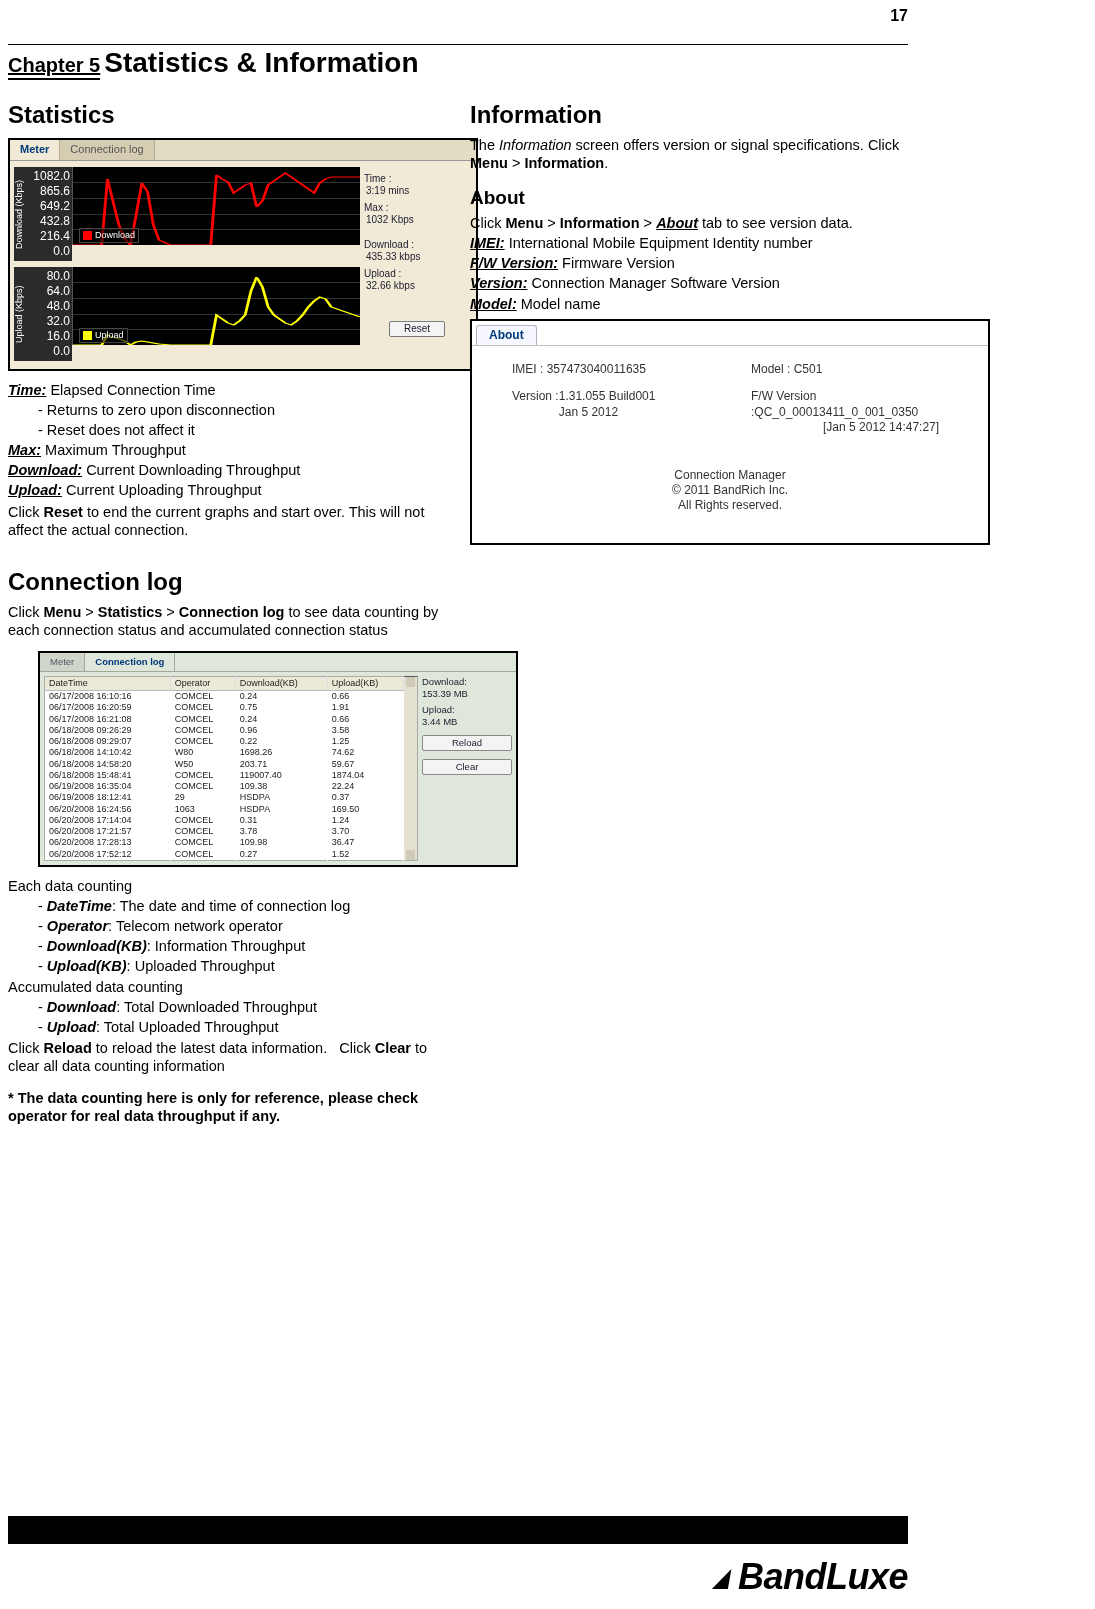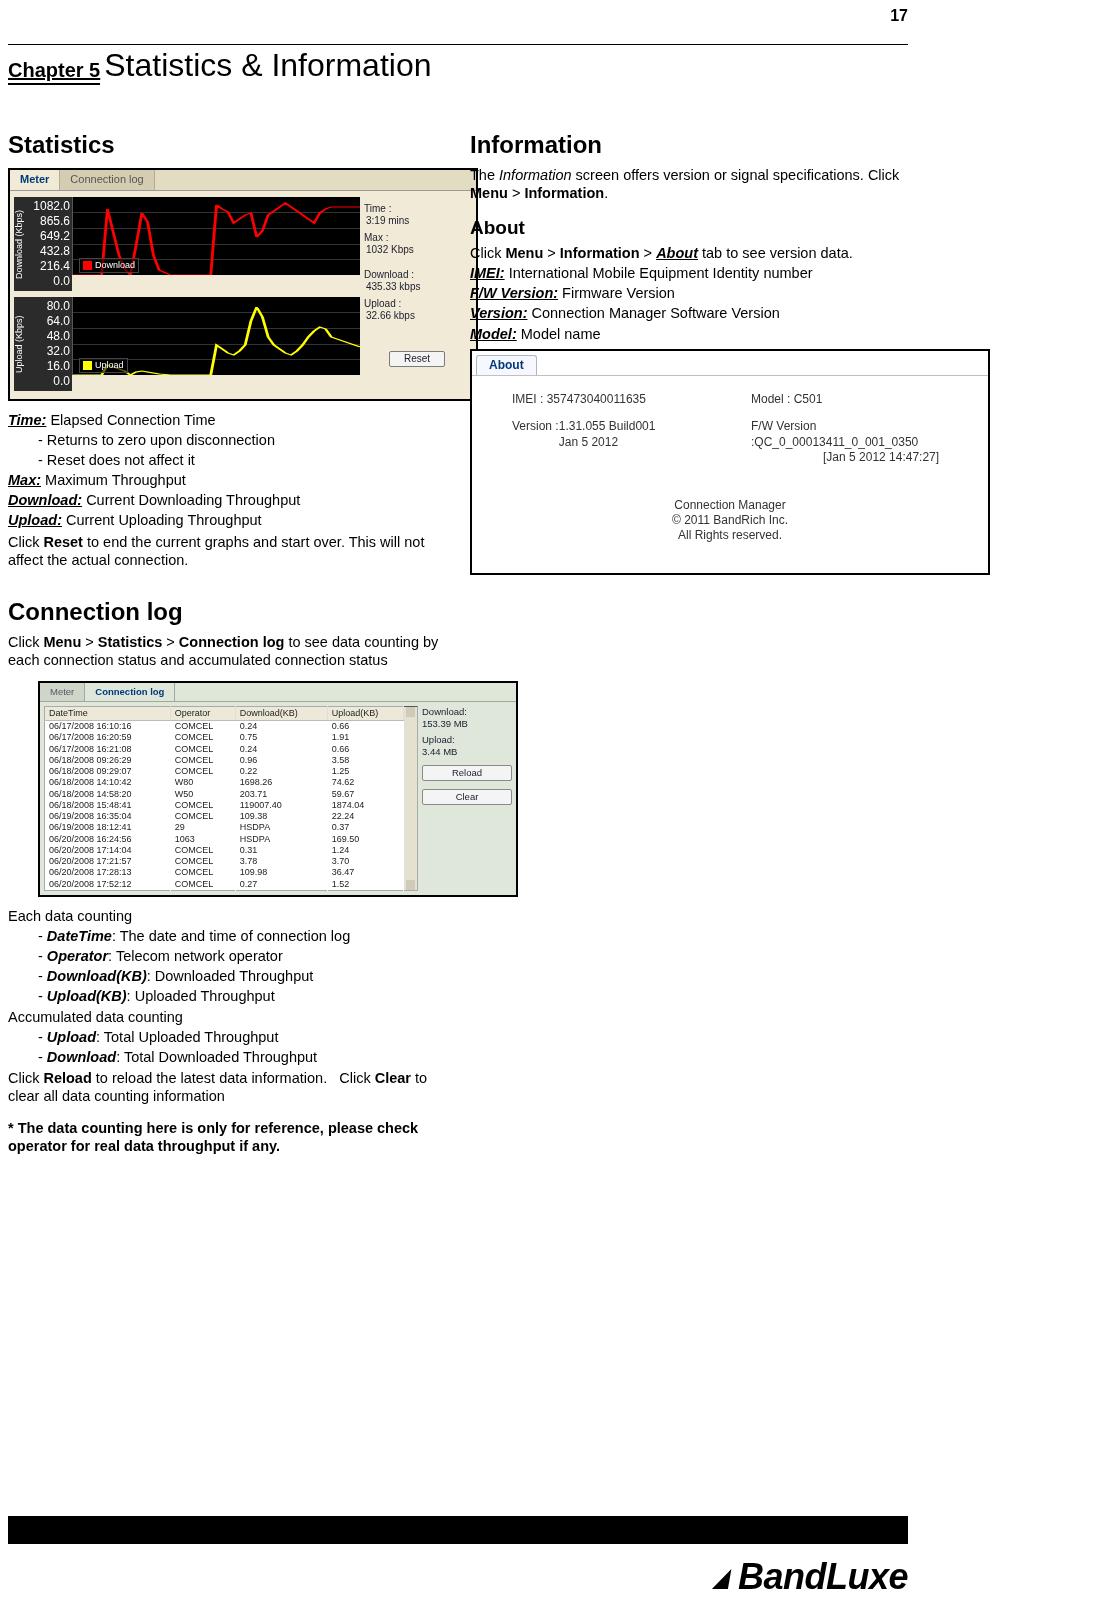--- a/index.html
+++ b/index.html
@@ -38,27 +38,27 @@
   .chapter-badge {
     display: inline-block;
     font-weight: bold;
     font-size: 20px;
     text-decoration: underline;
     border-bottom: 2px solid #000;
     background: #fff;
     padding: 0;
   }
   .chapter-title {
-    font-weight: normal;
-    font-size: 32px;
+    font-weight: bold;
+    font-size: 28px;
   }
   .columns {
     display: flex;
     gap: 24px;
-    margin-top: 45px;
+    margin-top: 20px;
   }
   .col {
     flex: 1 1 0;
     min-width: 0;
   }
   h2.section {
     font-size: 24px;
     font-weight: bold;
     margin: 28px 0 6px 0;
   }
@@ -505,26 +505,26 @@
             <div class="val">3.44 MB</div>
             <div class="btn">Reload</div>
             <div class="btn">Clear</div>
           </div>
         </div>
       </div>
 
       <p class="tight">Each data counting</p>
       <p class="tight indent">- <span class="bi">DateTime</span><span>: The date and time of connection log</span></p>
       <p class="tight indent">- <span class="bi">Operator</span><span>: Telecom network operator</span></p>
-      <p class="tight indent">- <span class="bi">Download(KB)</span><span>: Downloaded Throughput</span></p>
+      <p class="tight indent">- <span class="bi">Download(KB)</span><span>: Information Throughput</span></p>
       <p class="tight indent">- <span class="bi">Upload(KB)</span><span>: Uploaded Throughput</span></p>
 
       <p class="tight">Accumulated data counting</p>
+      <p class="tight indent">- <span class="bi">Download</span><span>: Total Downloaded Throughput</span></p>
       <p class="tight indent">- <span class="bi">Upload</span><span>: Total Uploaded Throughput</span></p>
-      <p class="tight indent">- <span class="bi">Download</span><span>: Total Downloaded Throughput</span></p>
 
       <p>
         <span>Click </span><b>Reload</b><span> to reload the latest data information.&nbsp;&nbsp;&nbsp;Click </span><b>Clear</b><span> to clear all data counting information</span>
       </p>
 
       <p style="margin-top:14px"><b>* The data counting here is only for reference, please check operator for real data throughput if any.</b></p>
     </div>
 
     <div class="col">
       <h2 class="section first">Information</h2>

